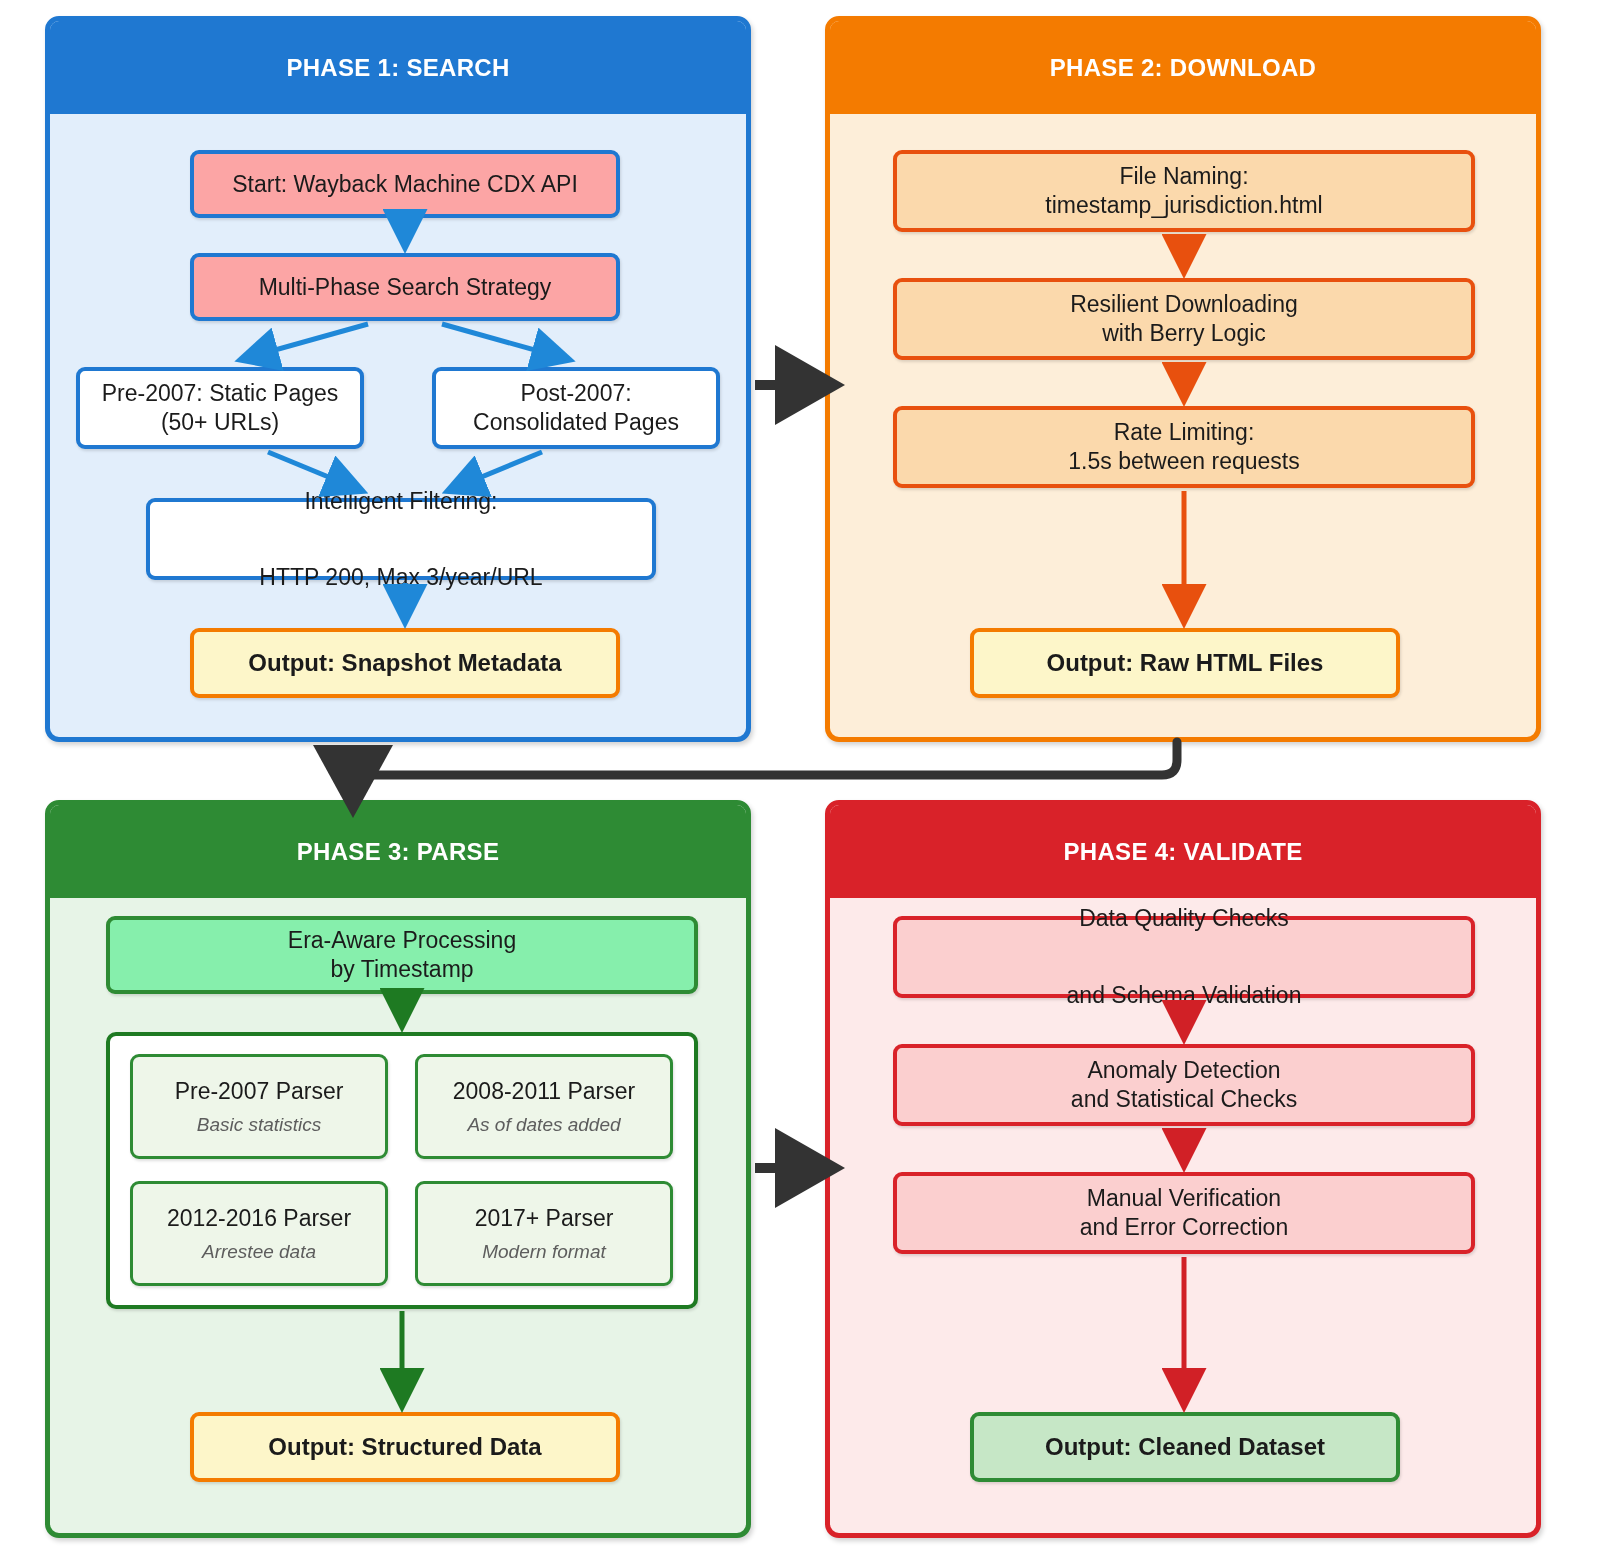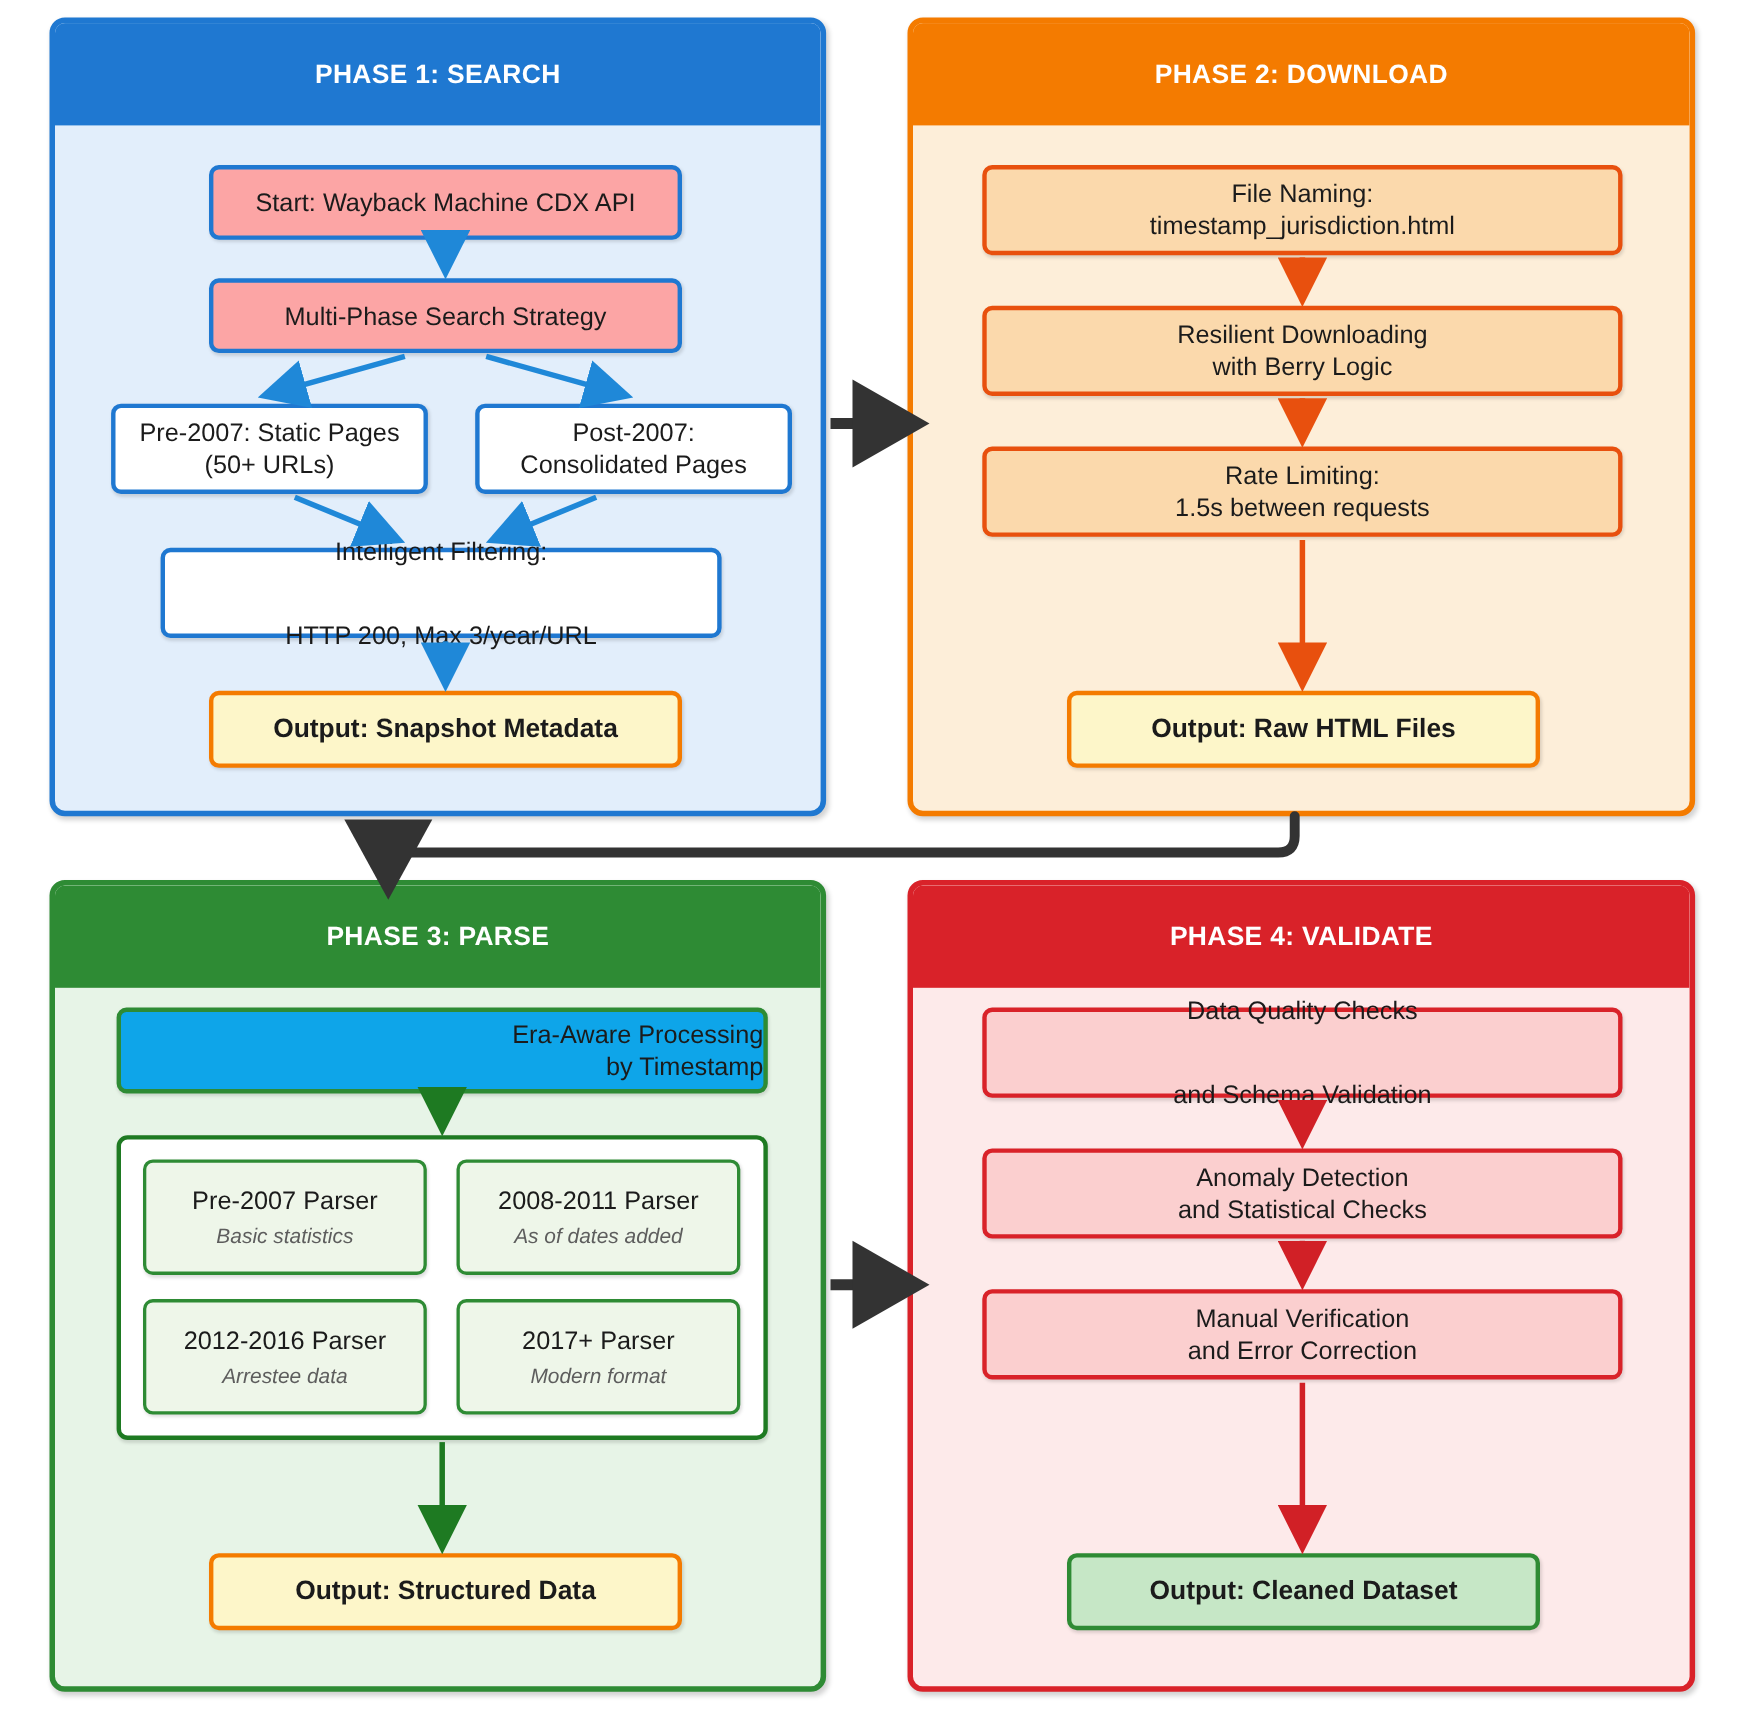--- a/index.html
+++ b/index.html
@@ -36,21 +36,21 @@
 
   
   .n-blue-f{border:4px solid #1f78d1;background:#fca5a5;}
   .n-white {border:4px solid #1f78d1;background:#ffffff;}
   
   .n-or-f  {border:4px solid #e8500e;background:#fbd9ac;text-align:center;}
   
   .n-out-y {border:4px solid #f47b00;background:#fdf6c9;}
   .n-out-g {border:4px solid #2e8b34;background:#c6e7c6;}
   
-  .n-gr-f  {border:4px solid #2e8b34;background:#0ea5e9;align-items:flex-end;}
+  .n-gr-f  {border:4px solid #2e8b34;background:#86efac;}
   .n-gr-sub{border:3px solid #2e8b34;background:#eef6e9;}
   .parserbox{position:absolute;box-sizing:border-box;border:4px solid #1e7a22;
              background:#ffffff;border-radius:10px;box-shadow:1px 2px 3px rgba(0,0,0,.13);}
   .p-title{font-size:23px;color:#1b1b1b;}
   .p-sub{font-size:19px;color:#5d5d5d;margin-top:7px;font-style:italic;}
   
   .n-rd-f  {border:4px solid #d92229;background:#fbcfcf;}
 
   svg.arrows{position:absolute;left:0;top:0;width:1600px;height:1568px;pointer-events:none;}
 </style>
@@ -64,21 +64,21 @@
     <div class="pbody">
 
       <div class="node n-blue-f" style="left:140px;top:36px;width:430px;height:68px;">
         <span>Start: Wayback Machine CDX API</span>
       </div>
 
       <div class="node n-blue-f" style="left:140px;top:139px;width:430px;height:68px;">
         <span>Multi-Phase Search Strategy</span>
       </div>
 
-      <div class="node n-white" style="left:26px;top:253px;width:288px;height:82px;margin-left:25px;">
+      <div class="node n-white" style="left:26px;top:253px;width:288px;height:82px;">
         <span>Pre-2007: Static Pages</span>
         <span class="l2">(50+ URLs)</span>
       </div>
 
       <div class="node n-white" style="left:382px;top:253px;width:288px;height:82px;">
         <span>Post-2007:</span>
         <span class="l2">Consolidated Pages</span>
       </div>
 
       <div class="node n-white" style="left:96px;top:384px;width:510px;height:82px;gap:47px;">

